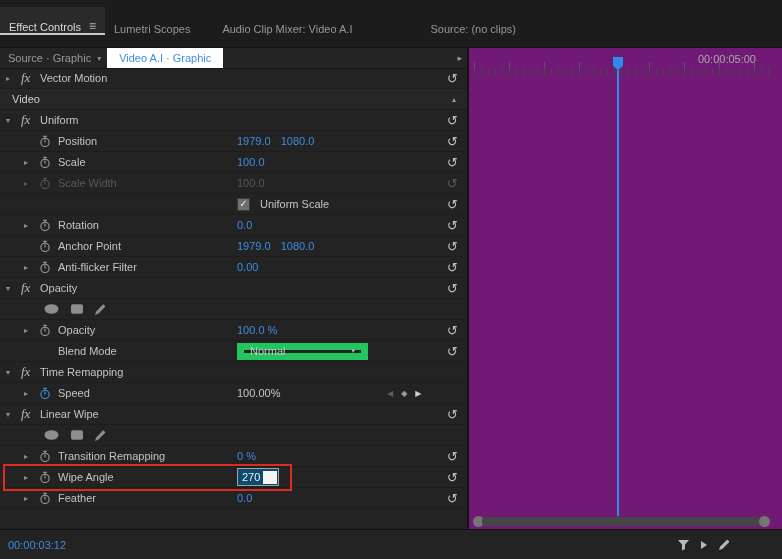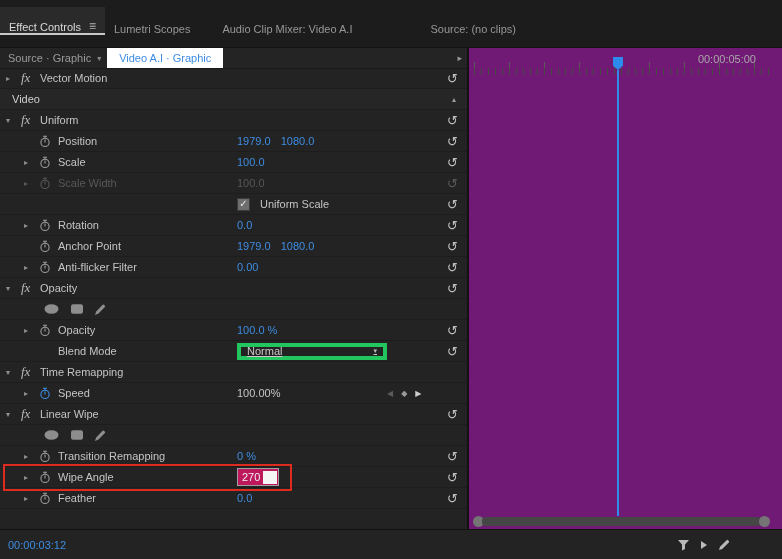--- a/index.html
+++ b/index.html
@@ -41,24 +41,24 @@
   .dimval{color:#565656;}
   .reset{position:absolute;right:9px;top:0;height:100%;display:flex;align-items:center;color:#bdbdbd;font-size:13px;cursor:pointer;}
   .reset.dim{color:#585858;}
   .vhead{background:#262626;}
   .vhead .lbl{margin-left:6px;color:#d0d0d0;}
   .collapse{position:absolute;right:11px;color:#9a9a9a;font-size:8px;cursor:pointer;}
 
   .cb{width:13px;height:13px;background:#6e6e6e;border:1px solid #3c3c3c;display:flex;align-items:center;justify-content:center;cursor:pointer;box-sizing:border-box;}
   .chk{color:#eaeaea;font-size:10px;line-height:1;}
 
-  .dd{width:150px;height:17px;border:4px solid #22c55e;background:#222;display:flex;align-items:center;padding:0 6px;color:#c9c9c9;cursor:pointer;box-sizing:border-box;text-decoration:underline;}
+  .dd{width:131px;height:17px;border:7px solid #22c55e;background:#222;display:flex;align-items:center;padding:0 6px;color:#c9c9c9;cursor:pointer;box-sizing:border-box;}
   .dchev{margin-left:auto;font-size:7px;color:#bbb;}
 
-  .edit{display:flex;align-items:center;height:16px;border:1px solid #9f9f9f;background:#be185d;padding:0 1px;cursor:text;}
+  .edit{display:flex;align-items:center;height:16px;border:1px solid #9f9f9f;background:#0c4a6e;padding:0 1px;cursor:text;}
   .ev{color:#f0f0f0;padding:0 3px;}
   .caret{width:14px;height:13px;background:#f5f5f5;}
 
   .masks{display:flex;align-items:center;gap:10px;margin-left:37px;}
   .mico{display:flex;align-items:center;cursor:pointer;}
 
   .kfnav{position:absolute;left:387px;top:0;height:100%;display:flex;align-items:center;gap:8px;}
   .kfprev{color:#5a5a5a;font-size:8px;cursor:pointer;}
   .kfadd{color:#9a9a9a;font-size:8px;cursor:pointer;}
   .kfnext{color:#cfcfcf;font-size:8px;cursor:pointer;}

